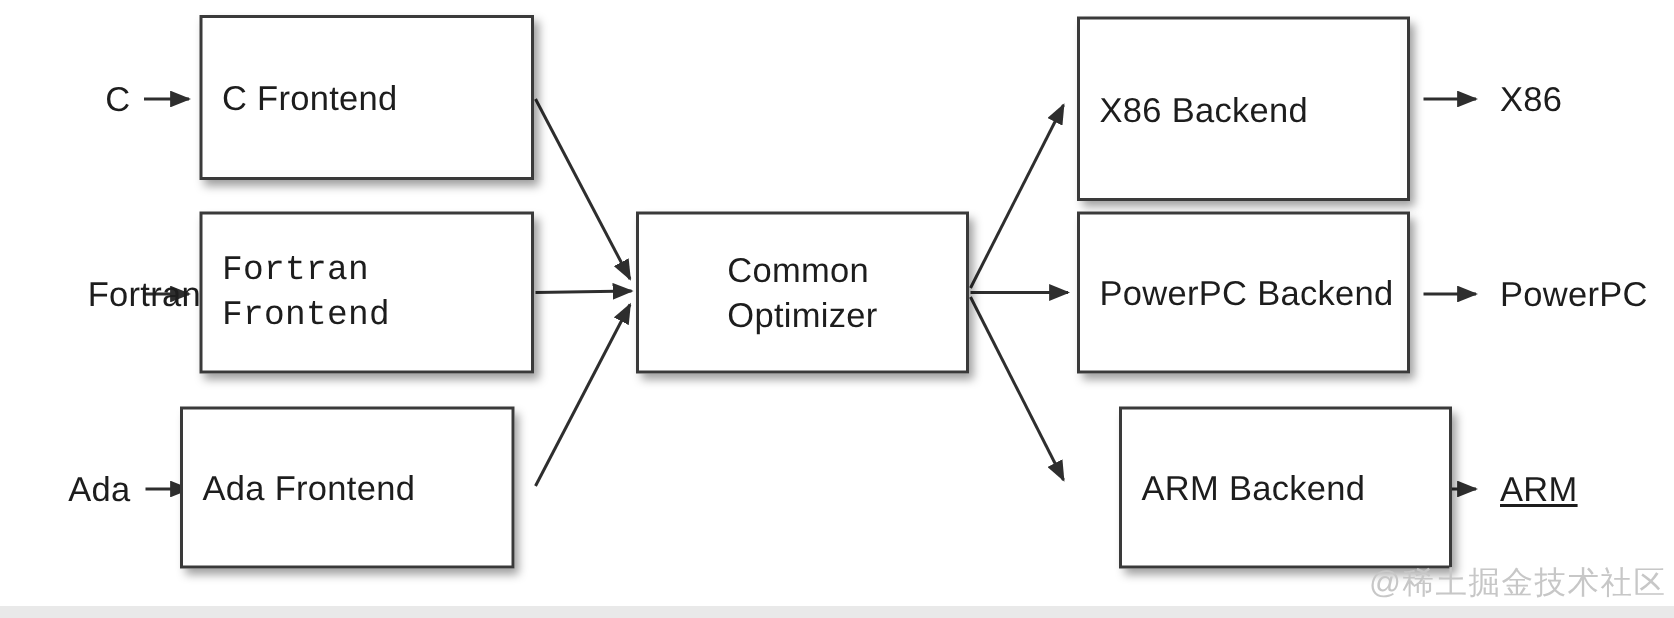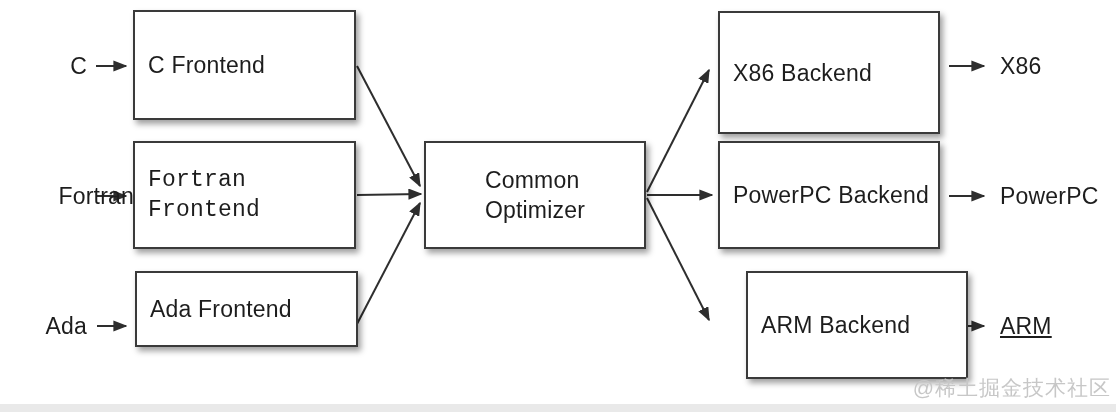--- a/index.html
+++ b/index.html
@@ -97,21 +97,21 @@
   <div class="io-label right-align" style="left:0; top:51; left:0px; top:51px; width:87px;">C</div>
   <div class="io-label right-align" style="left:0px; top:181px; width:87px;margin-left:47px;">Fortran</div>
   <div class="io-label right-align" style="left:0px; top:311px; width:87px;">Ada</div>
 
   <div class="box left-text" style="left:133px; top:10px; width:223px; height:110px;">
     <span class="line">C Frontend</span>
   </div>
   <div class="box left-text" style="left:133px; top:141px; width:223px; height:108px;font-family:Liberation Mono, monospace;">
     <span class="line">Fortran Frontend</span>
   </div>
-  <div class="box left-text" style="left:135px; top:271px; width:223px; height:76px;">
+  <div class="box left-text" style="left:120px; top:271px; width:223px; height:108px;">
     <span class="line">Ada Frontend</span>
   </div>
 
   <div class="box center-text" style="left:424px; top:141px; width:222px; height:108px;">
     <div>
       <div class="line">Common</div>
       <div class="line">Optimizer</div>
     </div>
   </div>
 

